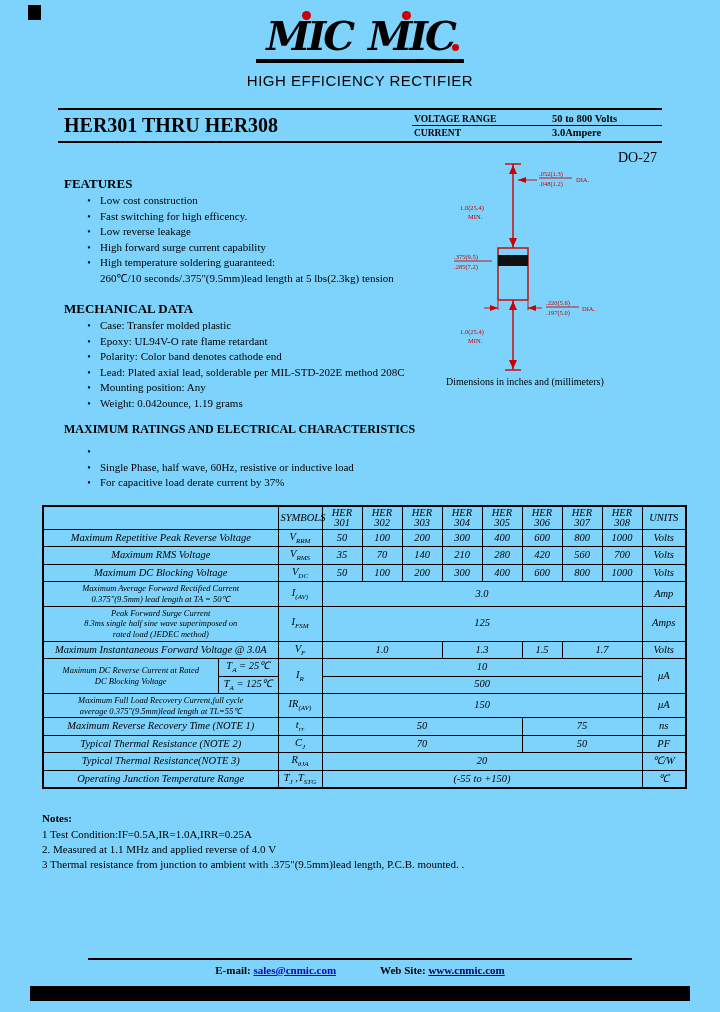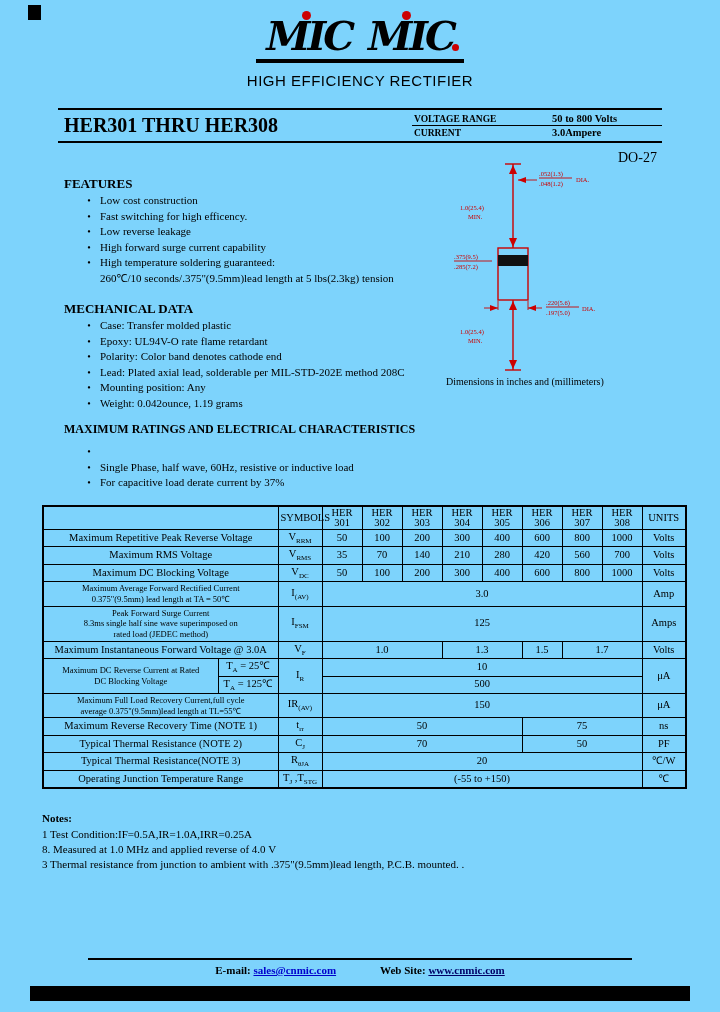--- a/index.html
+++ b/index.html
@@ -44,21 +44,21 @@
   .list { }
   .list .li { display:flex; line-height:15.5px; }
   .list .dot { width:22px; text-align:center; font-size:10px; }
   .list .litext { font-size:11px; }
   .feat-list { left:78px; top:193px; width:400px; }
   .mech-list { left:78px; top:318px; width:420px; }
   .ratings-list { left:78px; top:444px; width:420px; }
 
   
   .spec-wrap { left:42px; top:505px; }
-  table.spec { border-collapse:collapse; table-layout:fixed; width:558px; border:2px solid #000; }
+  table.spec { border-collapse:collapse; table-layout:fixed; width:558px; border:2px solid #000;font-style:italic; }
   table.spec td { border:1px solid #000; text-align:center; vertical-align:middle;
                   padding:1px 2px; font-size:10.5px; line-height:1.2; }
   td.c-param { text-align:left; font-size:9.5px; padding-left:4px; }
   td.c-param.small { font-size:8.5px; line-height:1.25;margin-left:36px; }
   td.c-h { font-size:9px; }
   td.c-model div { line-height:10px; }
   td.c-sym { font-size:11px; }
   td.c-sym sub, td.c-cond sub { font-size:7px; }
   td.c-cond { font-size:8px; }
   td.c-unit { font-size:10px; }
@@ -408,21 +408,21 @@
         </tbody>
     </table>
   </div>
 
   <div class="abs notes-h">Notes:</div>
   <div class="abs list notes-list">
       <div class="li">
         <span class="litext">1  Test Condition:IF=0.5A,IR=1.0A,IRR=0.25A</span>
       </div>
       <div class="li">
-        <span class="litext">8. Measured at 1.0 MHz and applied reverse of  4.0 V</span>
+        <span class="litext">2. Measured at 1.1 MHz and applied reverse of  4.0 V</span>
       </div>
       <div class="li">
         <span class="litext">3 Thermal resistance from junction to ambient with .375"(9.5mm)lead length, P.C.B. mounted. .</span>
       </div>
     </div>
 
   <div class="abs footer-line"></div>
   <div class="abs footer">
     <span class="b">E-mail: </span><a class="email" href="#">sales@cnmic.com</a><span class="gap"></span><span class="b">Web Site: </span><a class="web" href="#">www.cnmic.com</a>
   </div>

